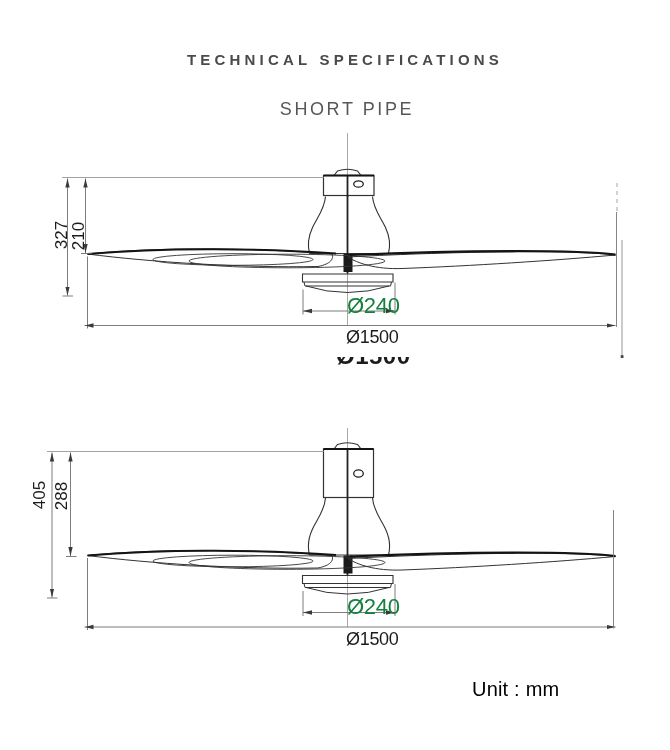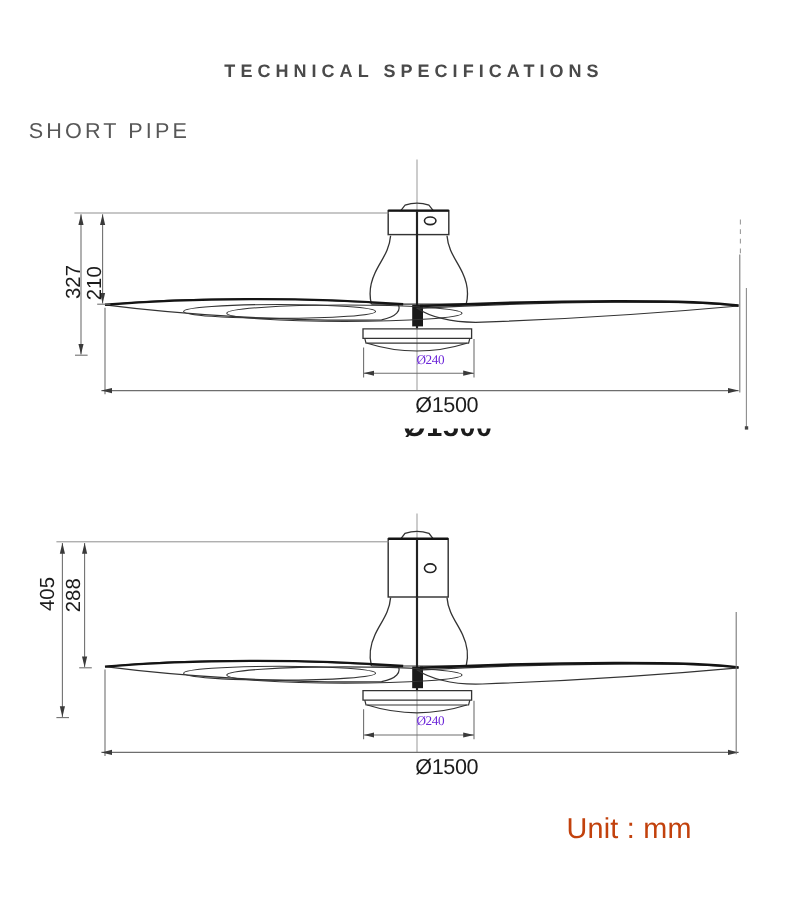--- a/index.html
+++ b/index.html
@@ -6,44 +6,44 @@
   #page{
     position:relative;width:670px;height:750px;background:#ffffff;overflow:hidden;
     font-family:"Liberation Sans", sans-serif;color:#1a1a1a;
   }
   .abs{position:absolute;line-height:1;}
   #title{
     top:52px;left:20px;right:0;text-align:center;
     font-size:15px;font-weight:bold;letter-spacing:4.2px;color:#4a4a4a;
   }
   .fan-heading{
-    left:24px;right:0;
+    left:24px;right:0;text-align:center;
     font-size:18px;font-weight:400;letter-spacing:2.6px;color:#575757;
   }
   #heading-short{top:100px;}
   #heading-long{top:402px;}
   svg#lineart{position:absolute;top:0;left:0;}
   .dim-label{
-    font-size:11px;font-weight:500;color:#6d28d9;letter-spacing:-0.3px;white-space:nowrap;font-family:Liberation Serif, serif;
+    font-size:22px;font-weight:500;color:#15803d;letter-spacing:-0.3px;white-space:nowrap;
   }
   .dia-label{
     font-size:18px;font-weight:500;color:#1c1c1c;letter-spacing:-0.3px;white-space:nowrap;
   }
   .vlabel{
     width:36px;height:18px;display:flex;align-items:center;justify-content:center;
     transform:rotate(-90deg);font-size:17px;font-weight:500;color:#1c1c1c;white-space:nowrap;
   }
   #cropped-dim{
     top:357px;left:336px;width:84px;height:13px;overflow:hidden;
   }
   #cropped-dim span{
     position:relative;top:-14px;display:block;font-size:24px;font-weight:600;
     letter-spacing:0.5px;color:#1c1c1c;line-height:1.1;
   }
-  .legend-line{left:472px;font-size:24px;color:#c2410c;letter-spacing:0.2px;}
+  .legend-line{left:472px;font-size:20px;color:#000000;letter-spacing:0.2px;}
   #legend-unit{top:679px;}
   #legend-diameter{top:704px;}
 </style>
 </head>
 <body>
 
 <div id="page">
 
   <svg id="lineart" width="670" height="750" viewBox="0 0 670 750">
     <defs>

